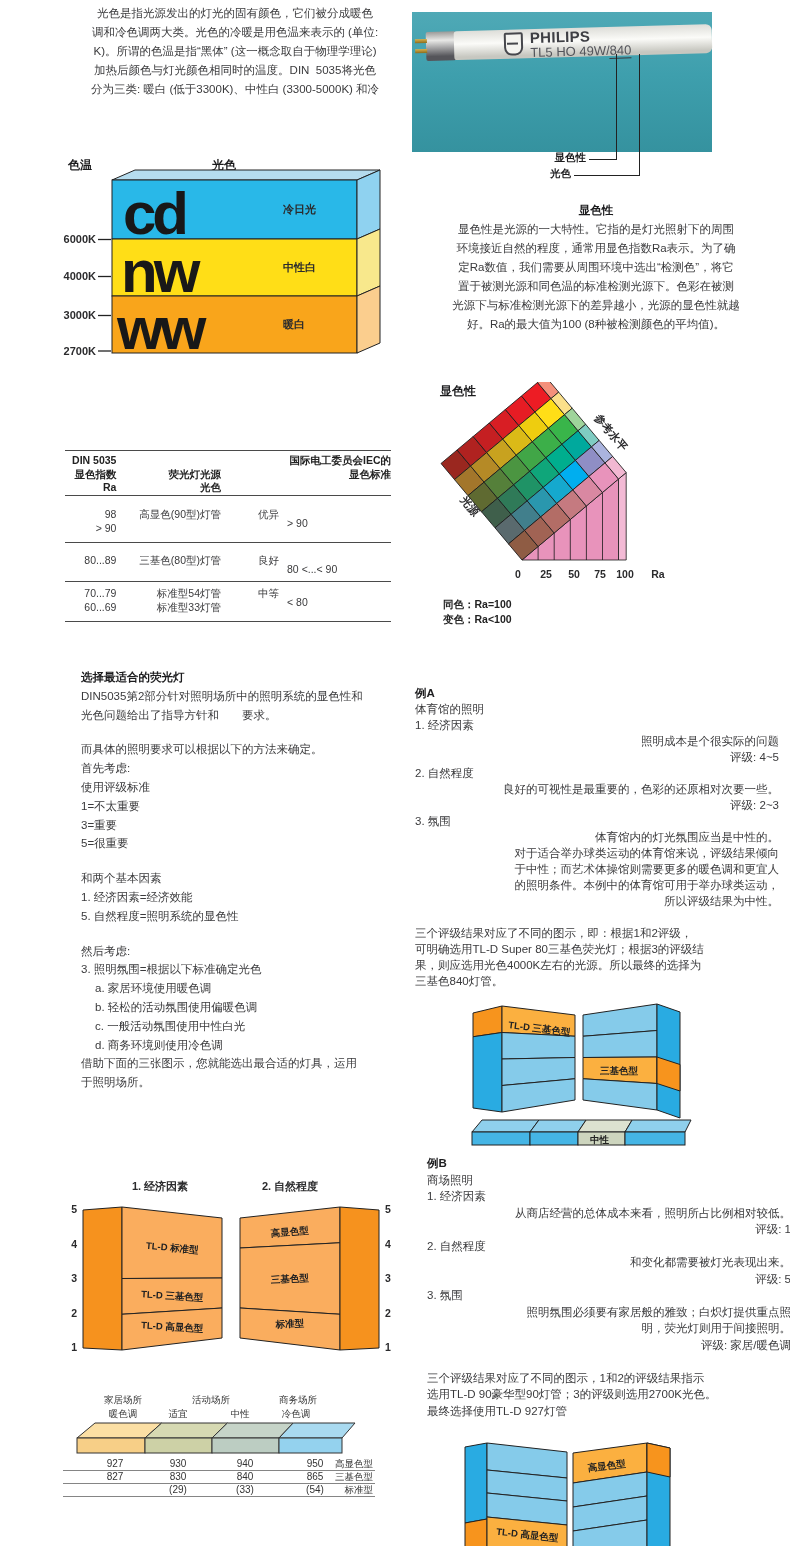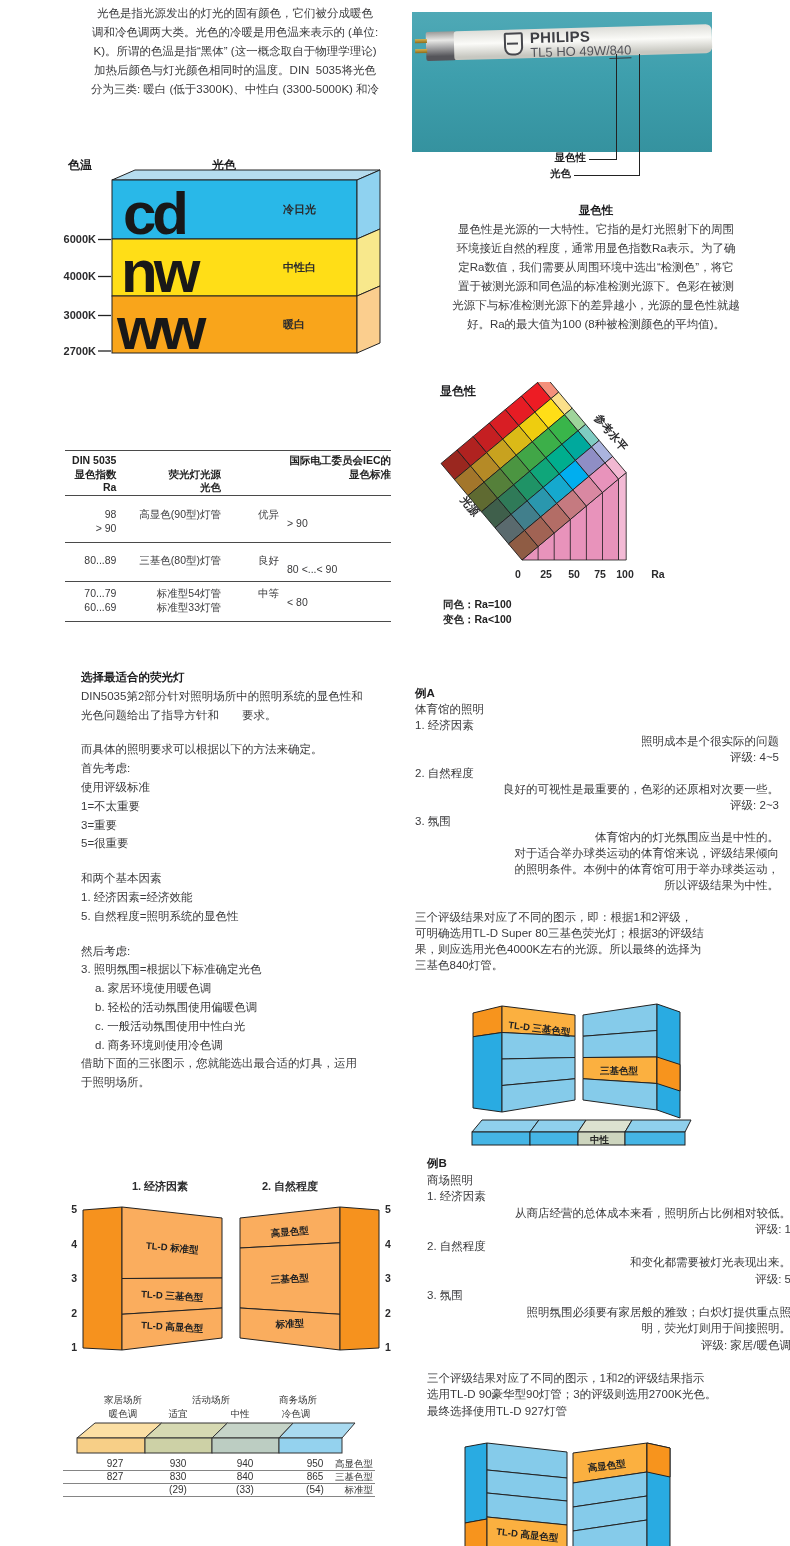--- a/index.html
+++ b/index.html
@@ -277,20 +277,21 @@
     <div class="ln">体育馆的照明</div>
     <div class="ln">1. 经济因素</div>
     <div class="ln in2">照明成本是个很实际的问题</div>
     <div class="ln in2">评级: 4~5</div>
     <div class="ln">2. 自然程度</div>
     <div class="ln in2">良好的可视性是最重要的，色彩的还原相对次要一些。</div>
     <div class="ln in2">评级: 2~3</div>
     <div class="ln">3. 氛围</div>
     <div class="ln in2">体育馆内的灯光氛围应当是中性的。</div>
     <div class="ln in2">对于适合举办球类运动的体育馆来说，评级结果倾向</div>
+    <div class="ln in2">于中性；而艺术体操馆则需要更多的暖色调和更宜人</div>
     <div class="ln in2">的照明条件。本例中的体育馆可用于举办球类运动，</div>
     <div class="ln in2">所以评级结果为中性。</div>
     <div class="ln"></div>
     <div class="ln">三个评级结果对应了不同的图示，即：根据1和2评级，</div>
     <div class="ln">可明确选用TL-D Super 80三基色荧光灯；根据3的评级结</div>
     <div class="ln">果，则应选用光色4000K左右的光源。所以最终的选择为</div>
     <div class="ln">三基色840灯管。</div>
   </div>
 
   <svg class="abs" style="left:450px;top:1000px;" width="250" height="150" viewBox="0 0 250 150">

